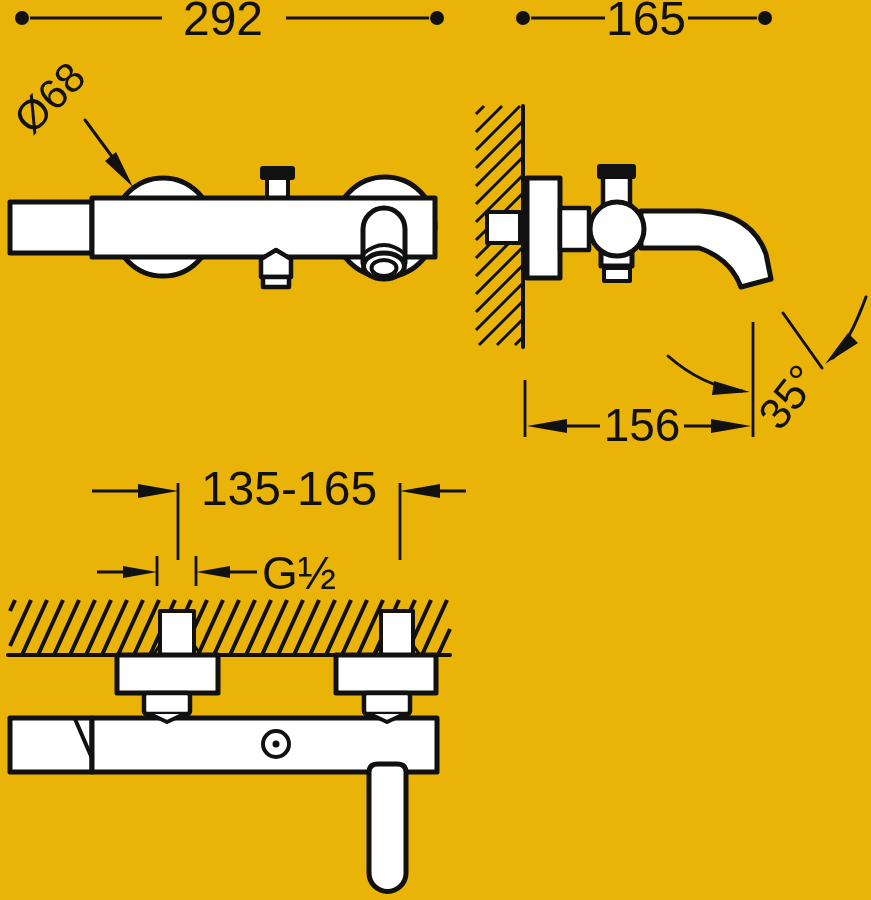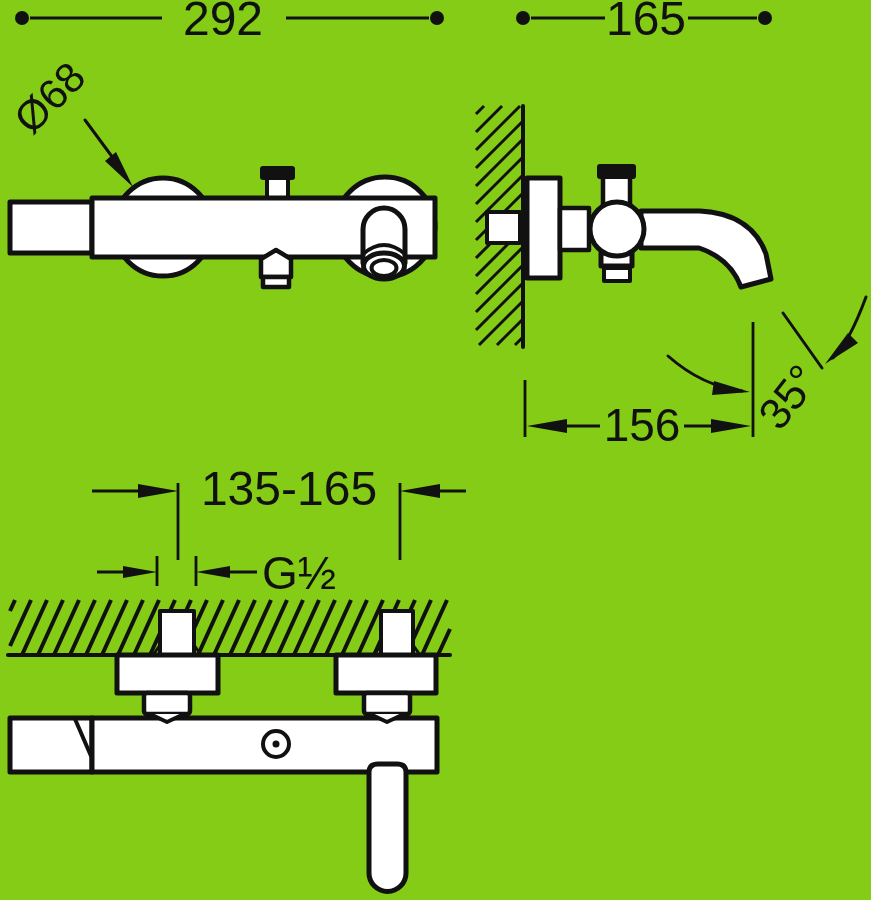--- a/index.html
+++ b/index.html
@@ -1,16 +1,16 @@
 <!DOCTYPE html>
 <html><head>
 <meta charset="utf-8">
 <style>
   html,body{margin:0;padding:0;background:#fff;}
-  .page{width:871px;height:900px;background:#84cc16;position:relative;overflow:hidden;}
+  .page{width:871px;height:900px;background:#eab308;position:relative;overflow:hidden;}
   svg{display:block;}
   .ol5{fill:#fff;stroke:#111;stroke-width:5;stroke-linejoin:round;stroke-linecap:round;}
   .ol45{fill:#fff;stroke:#111;stroke-width:4.5;stroke-linejoin:round;stroke-linecap:round;}
   .ol4{fill:#fff;stroke:#111;stroke-width:4;stroke-linejoin:round;stroke-linecap:round;}
   .ln4{fill:none;stroke:#111;stroke-width:4;stroke-linecap:round;}
   .ln3{fill:none;stroke:#111;stroke-width:3;stroke-linecap:round;}
   .dimln{fill:none;stroke:#111;stroke-width:2.8;stroke-linecap:butt;}
   .hatch{fill:none;stroke:#111;stroke-width:3;stroke-linecap:butt;}
   .hatch2{fill:none;stroke:#111;stroke-width:4;stroke-linecap:butt;}
   .arrow{fill:#111;stroke:none;}

